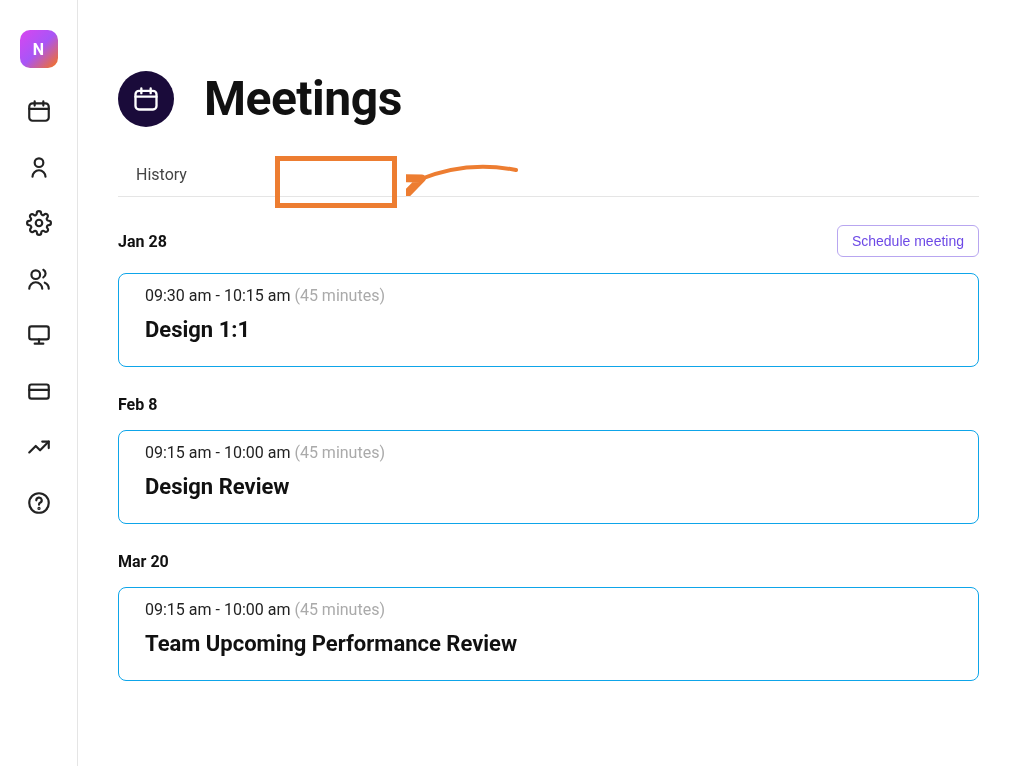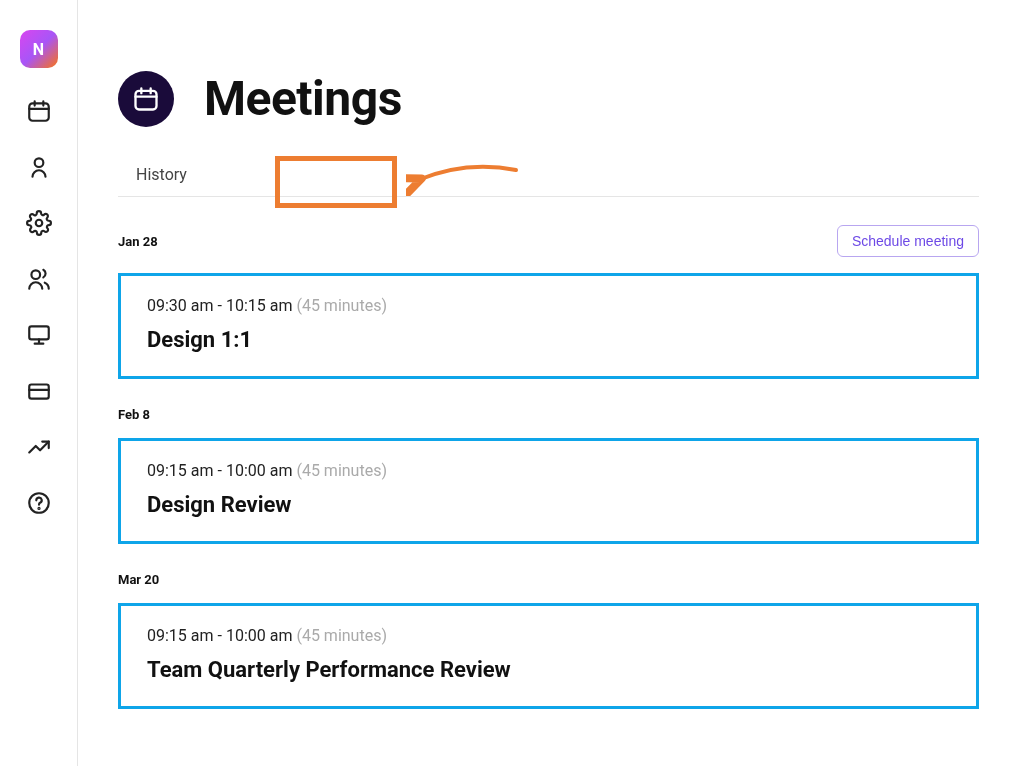--- a/index.html
+++ b/index.html
@@ -123,37 +123,37 @@
     .day-section {
       margin-bottom: 28px;
     }
     .day-header {
       display: flex;
       justify-content: space-between;
       align-items: center;
       margin-bottom: 16px;
     }
     .day-date {
-      font-size: 13px;
+      font-size: 16px;
       font-weight: 700;
       color: #111;
     }
     .schedule-btn {
       border: 1px solid #b8a6f0;
       background: #fff;
       color: #6d49e6;
       font-size: 14px;
       padding: 7px 14px;
       border-radius: 6px;
       cursor: pointer;
     }
     .meeting-card {
-      border: 3px solid #0ea5e9;
-      border-radius: 0;
-      padding: 20px 26px 24px 26px;
+      border: 1px solid #0ea5e9;
+      border-radius: 8px;
+      padding: 12px 26px 24px 26px;
     }
     .meeting-time-row {
       font-size: 16px;
       color: #222;
       margin-bottom: 12px;
     }
     .meeting-duration {
       color: #aaa;
     }
     .meeting-title {
@@ -278,17 +278,17 @@
 
   <div class="day-section">
     <div class="day-header">
       <div class="day-date">Mar 20</div>
     </div>
     <div class="meeting-card">
       <div class="meeting-time-row">
         <span>09:15 am - 10:00 am</span>
         <span class="meeting-duration">(45 minutes)</span>
       </div>
-      <div class="meeting-title">Team Quarterly Performance Review</div>
+      <div class="meeting-title">Team Upcoming Performance Review</div>
     </div>
   </div>
 
 </div>
 
 </body></html>

